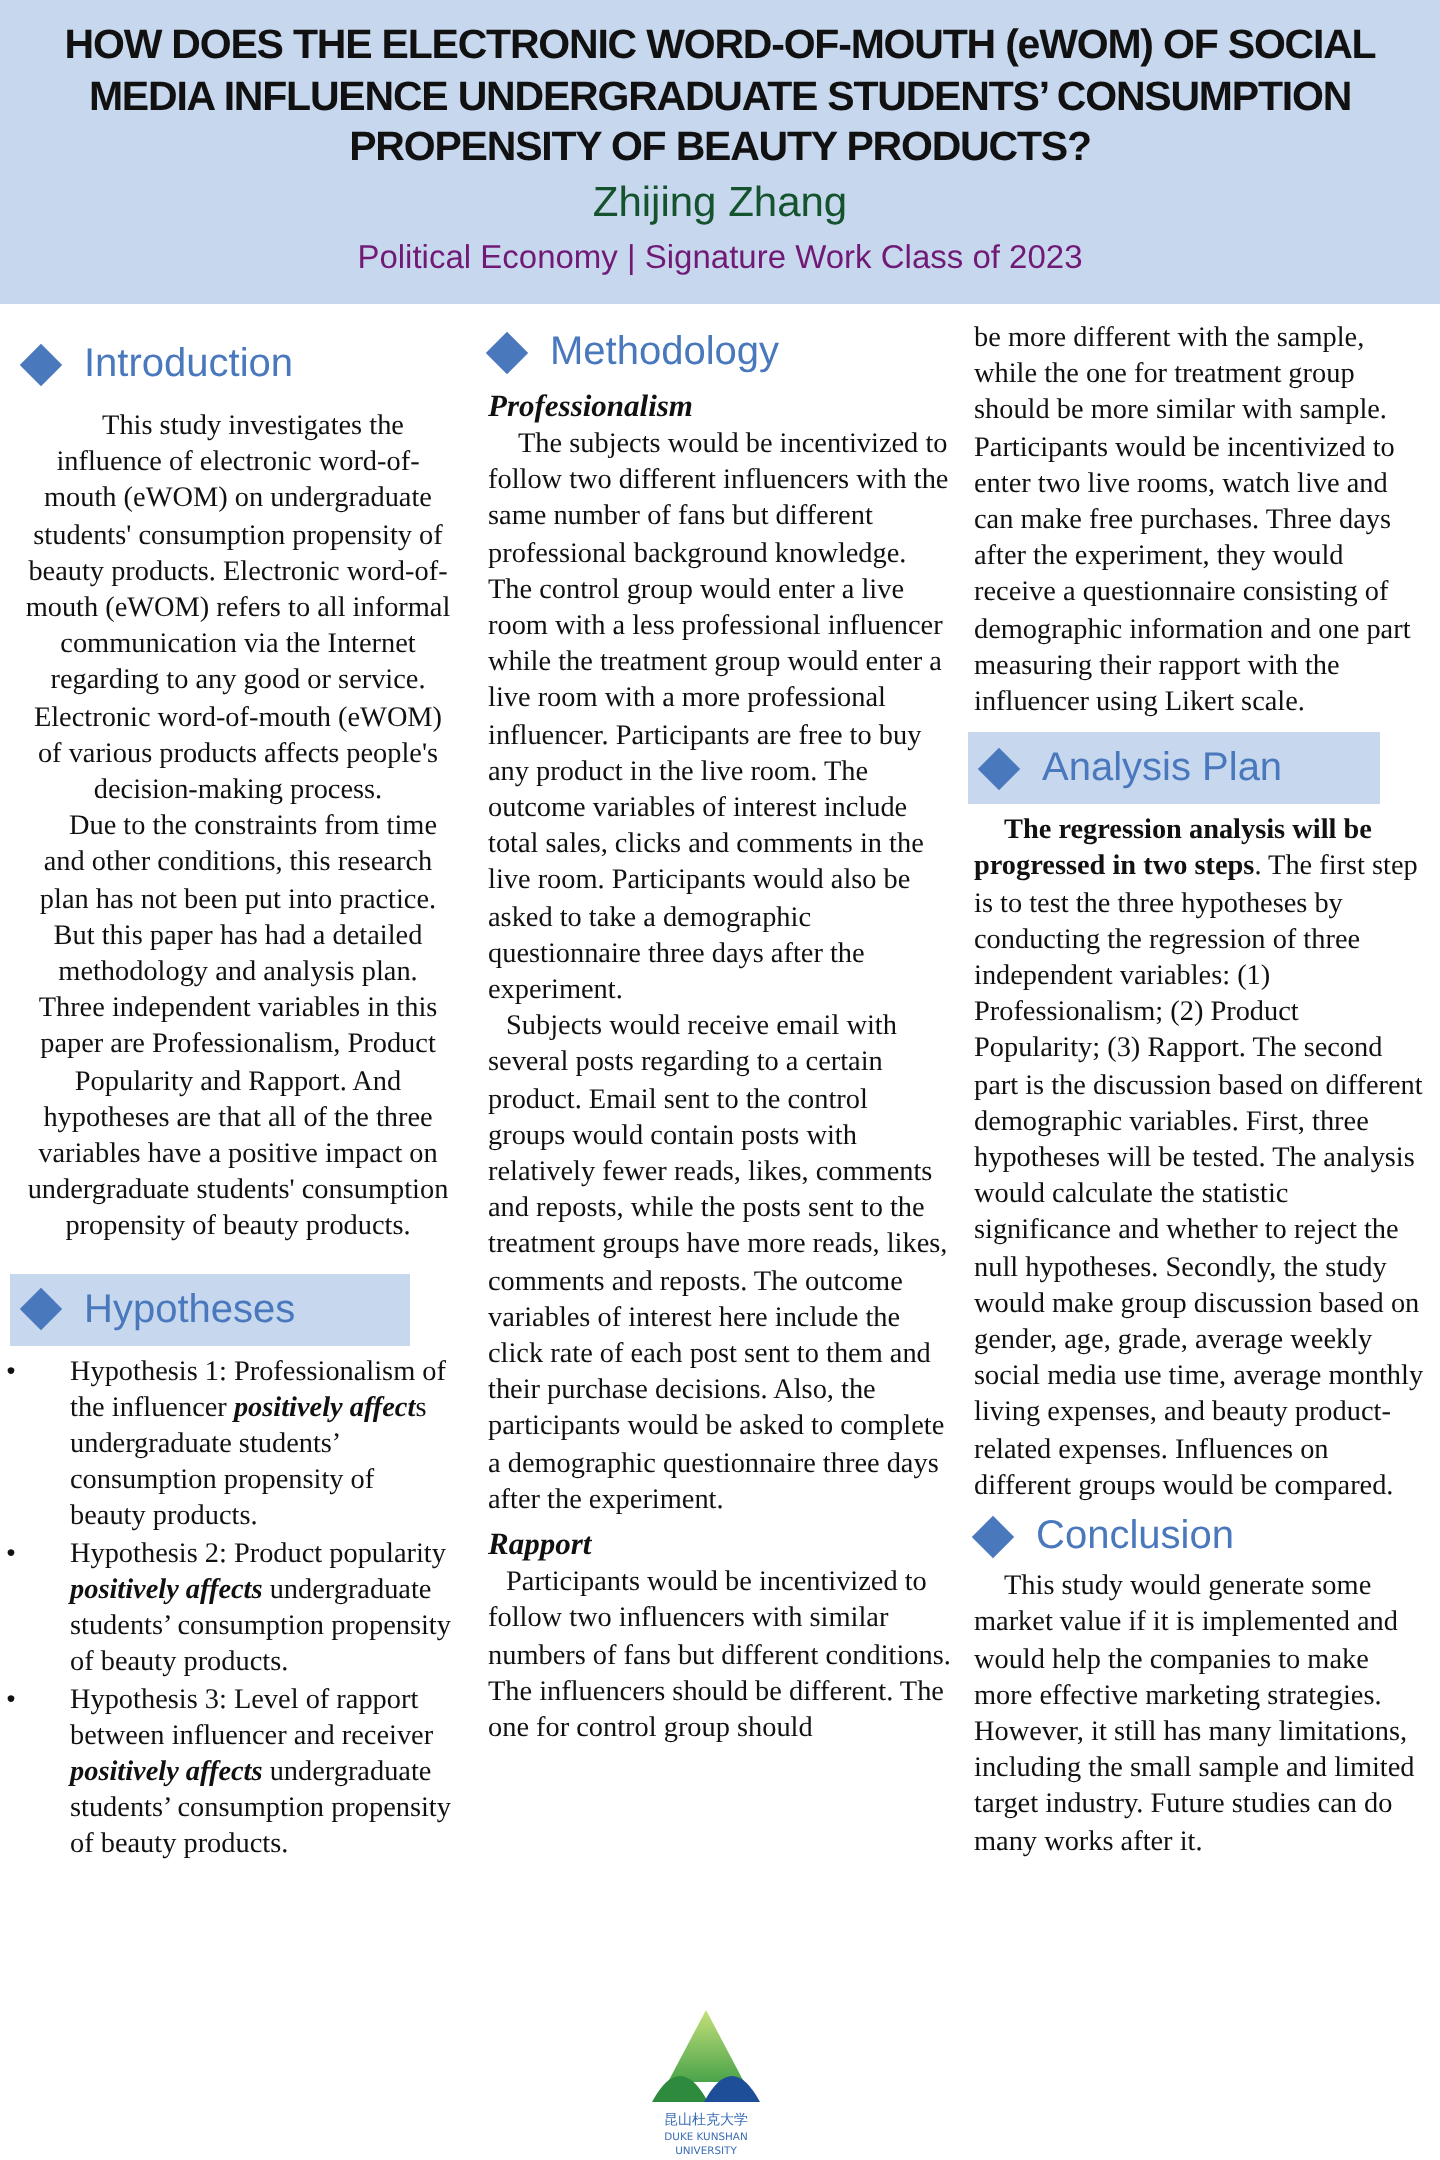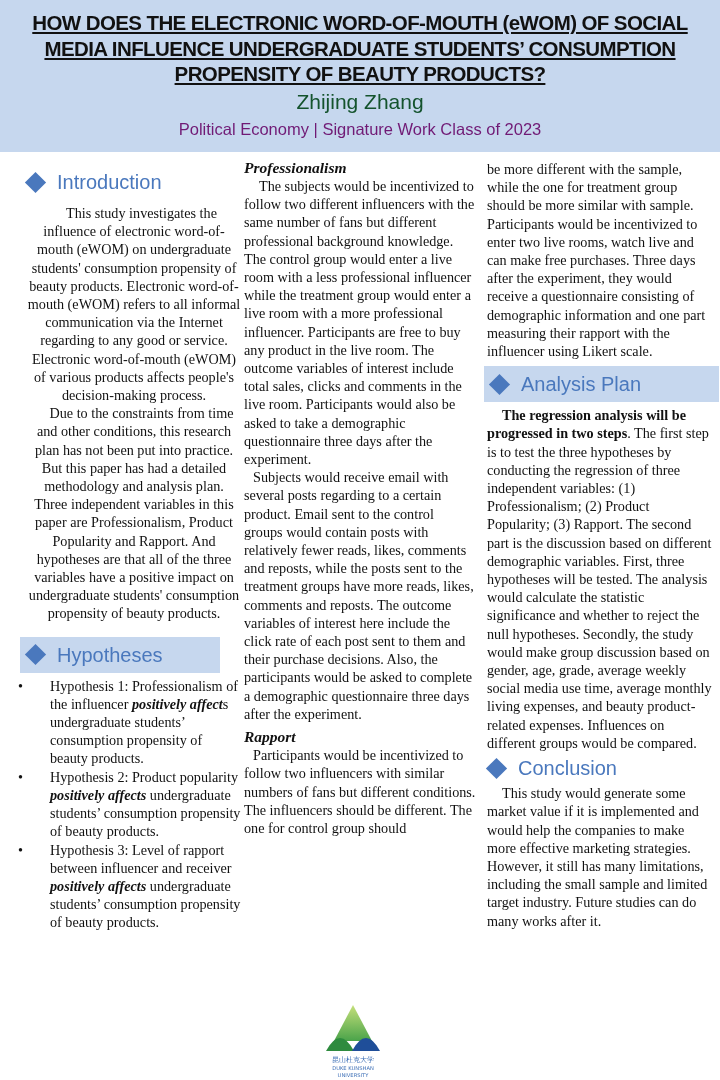--- a/index.html
+++ b/index.html
@@ -7,21 +7,21 @@
     width: 720px; height: 1080px; background: #ffffff; position: relative; overflow: hidden;
     font-family: "Liberation Serif", serif; color: #111;
   }
   .header {
     position: absolute; left: 0; top: 0; width: 720px; height: 152px;
     background: #c6d7ee; text-align: center;
     font-family: "Liberation Sans", sans-serif;
   }
   .title {
     margin: 0; padding-top: 10px; font-weight: bold; font-size: 20.5px; line-height: 25.5px;
-    letter-spacing: -0.6px; color: #111; text-decoration: underline;
+    letter-spacing: -0.6px; color: #111;
   }
   .author { font-size: 21px; line-height: 26px; margin-top: 2px; color: #14532d; }
   .affil { font-size: 16.5px; line-height: 22px; margin-top: 3px; color: #701a75; }
 
   .col { position: absolute; top: 0; font-size: 14.2px; line-height: 18.2px; }
   .col p { margin: 0; }
   .indent { text-indent: 15px; }
   .indent-sm { text-indent: 9px; }
 
   .sec-head {
@@ -49,21 +49,21 @@
 <div class="header">
   <h1 class="title">
     <span>HOW DOES THE ELECTRONIC WORD-OF-MOUTH (eWOM) OF SOCIAL</span><br>
     <span>MEDIA INFLUENCE UNDERGRADUATE STUDENTS’ CONSUMPTION</span><br>
     <span>PROPENSITY OF BEAUTY PRODUCTS?</span>
   </h1>
   <div class="author">Zhijing Zhang</div>
   <div class="affil">Political Economy | Signature Work Class of 2023</div>
 </div>
 
-<div class="col" style="left:20px; top:164px; width:222px;">
+<div class="col" style="left:5px; top:164px; width:222px;">
   <div class="sec-head" style="height:36px;">
     <span class="diamond"></span>
     <span>Introduction</span>
   </div>
   <div style="padding-left:6px; margin-top:4px;text-align:center;">
     <p class="indent">This study investigates the influence of electronic word-of-mouth (eWOM) on undergraduate students' consumption propensity of beauty products. Electronic word-of-mouth (eWOM) refers to all informal communication via the Internet regarding to any good or service. Electronic word-of-mouth (eWOM) of various products affects people's decision-making process.</p>
     <p class="indent">Due to the constraints from time and other conditions, this research plan has not been put into practice. But this paper has had a detailed methodology and analysis plan. Three independent variables in this paper are Professionalism, Product Popularity and Rapport. And hypotheses are that all of the three variables have a positive impact on undergraduate students' consumption propensity of beauty products.</p>
   </div>
 
   <div class="sec-head boxed" style="margin-top:14px; width:200px;">
@@ -80,20 +80,24 @@
       <span>Hypothesis 2: Product popularity </span><span class="bi">positively affects</span><span> undergraduate students’ consumption propensity of beauty products.</span>
     </li>
     <li>
       <span class="bullet">•</span>
       <span>Hypothesis 3: Level of rapport between influencer and receiver </span><span class="bi">positively affects</span><span> undergraduate students’ consumption propensity of beauty products.</span>
     </li>
   </ul>
 </div>
 
 <div class="col" style="left:238px; top:158px; width:238px;">
+  <div class="sec-head" style="height:36px;">
+    <span class="diamond" style="margin-left:8px;"></span>
+    <span>Methodology</span>
+  </div>
   <div style="padding-left:6px;">
     <p class="sub-head">Professionalism</p>
     <p class="indent">The subjects would be incentivized to follow two different influencers with the same number of fans but different professional background knowledge. The control group would enter a live room with a less professional influencer while the treatment group would enter a live room with a more professional influencer. Participants are free to buy any product in the live room. The outcome variables of interest include total sales, clicks and comments in the live room. Participants would also be asked to take a demographic questionnaire three days after the experiment.</p>
     <p class="indent-sm">Subjects would receive email with several posts regarding to a certain product. Email sent to the control groups would contain posts with relatively fewer reads, likes, comments and reposts, while the posts sent to the treatment groups have more reads, likes, comments and reposts. The outcome variables of interest here include the click rate of each post sent to them and their purchase decisions. Also, the participants would be asked to complete a demographic questionnaire three days after the experiment.</p>
     <p class="sub-head" style="margin-top:4px;">Rapport</p>
     <p class="indent-sm">Participants would be incentivized to follow two influencers with similar numbers of fans but different conditions. The influencers should be different. The one for control group should</p>
   </div>
 </div>
 
 <svg class="logo" viewBox="0 0 62 77">
@@ -107,21 +111,21 @@
   <path d="M4,48 Q18,22 32,48 Z" fill="#2e8b3e"></path>
   <path d="M30,48 Q44,22 58,48 Z" fill="#1f4e99"></path>
   <text x="31" y="59" text-anchor="middle" font-size="7" fill="#3a6db5" font-family="DejaVu Sans, sans-serif">昆山杜克大学</text>
   <text x="31" y="67" text-anchor="middle" font-size="5.2" fill="#3a6db5" font-family="DejaVu Sans, sans-serif">DUKE KUNSHAN</text>
   <text x="31" y="74" text-anchor="middle" font-size="5.2" fill="#3a6db5" font-family="DejaVu Sans, sans-serif">UNIVERSITY</text>
 </svg>
 
 <div class="col" style="left:487px; top:160px; width:228px;">
   <p>be more different with the sample, while the one for treatment group should be more similar with sample. Participants would be incentivized to enter two live rooms, watch live and can make free purchases. Three days after the experiment, they would receive a questionnaire consisting of demographic information and one part measuring their rapport with the influencer using Likert scale.</p>
 
-  <div class="sec-head boxed" style="margin-top:6px; margin-left:-3px; width:235px;">
+  <div class="sec-head boxed" style="margin-top:6px; margin-left:-3px; width:206px;">
     <span class="diamond"></span>
     <span>Analysis Plan</span>
   </div>
   <p class="indent" style="margin-top:4px;"><span class="b">The regression analysis will be progressed in two steps</span><span>. The first step is to test the three hypotheses by conducting the regression of three independent variables: (1) Professionalism; (2) Product Popularity; (3) Rapport. The second part is the discussion based on different demographic variables. First, three hypotheses will be tested. The analysis would calculate the statistic significance and whether to reject the null hypotheses. Secondly, the study would make group discussion based on gender, age, grade, average weekly social media use time, average monthly living expenses, and beauty product-related expenses. Influences on different groups would be compared.</span></p>
 
   <div class="sec-head" style="height:32px; margin-left:-6px;">
     <span class="diamond"></span>
     <span>Conclusion</span>
   </div>
   <p class="indent">This study would generate some market value if it is implemented and would help the companies to make more effective marketing strategies. However, it still has many limitations, including the small sample and limited target industry. Future studies can do many works after it.</p>

